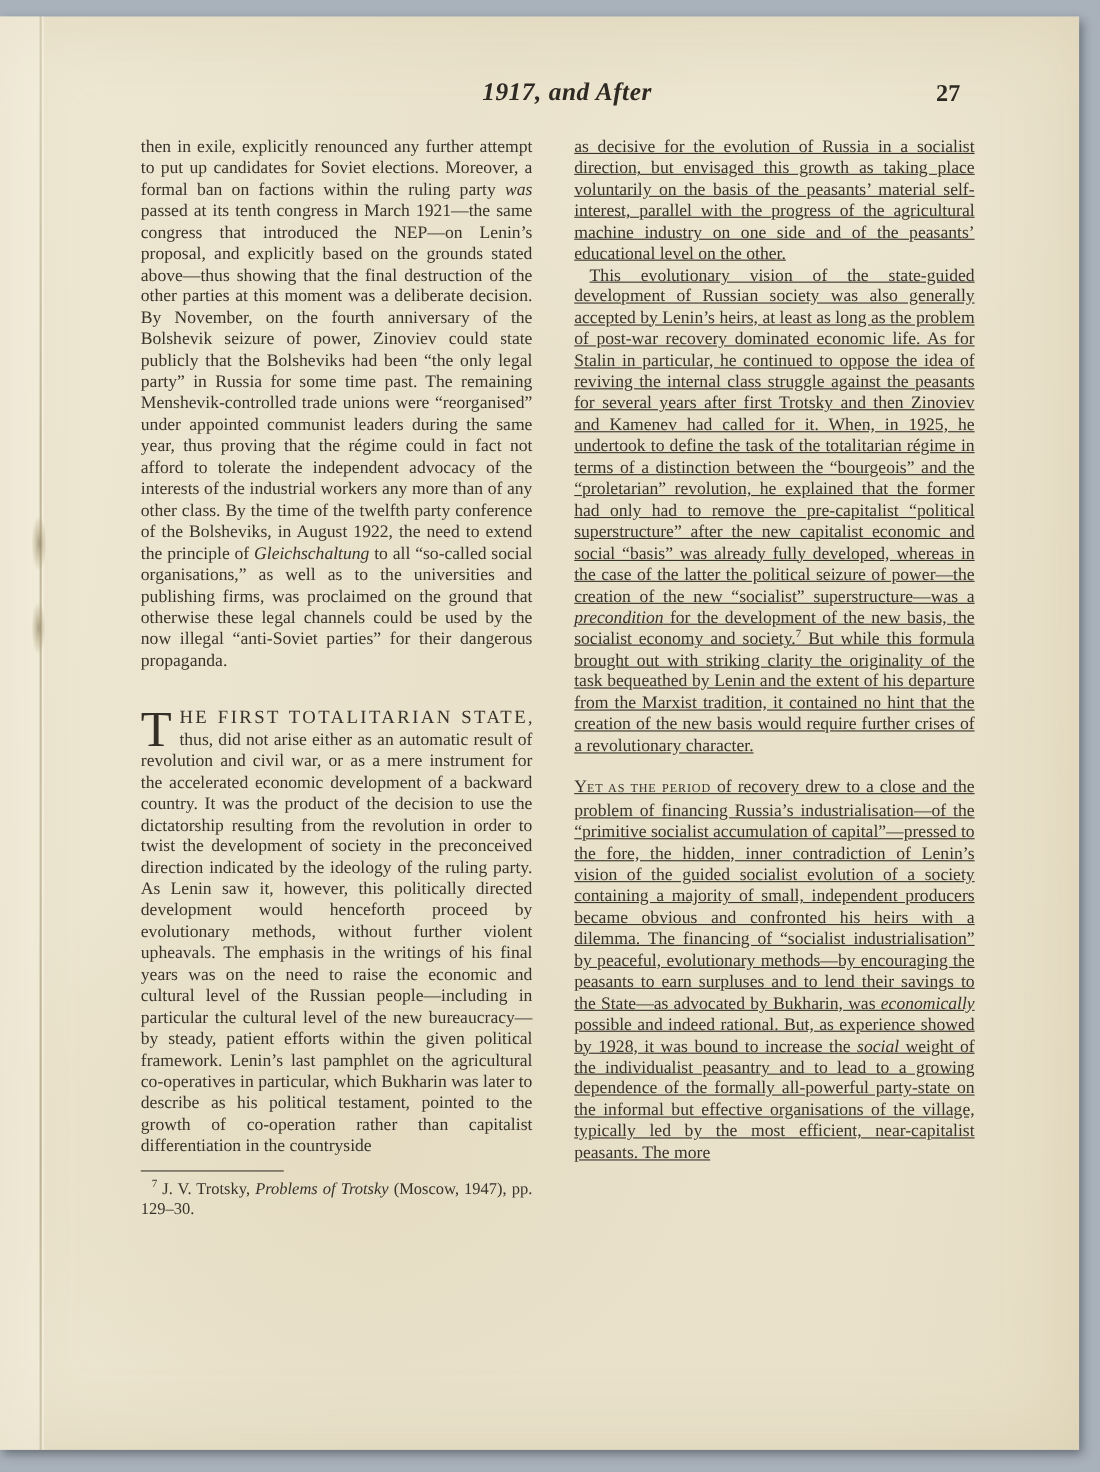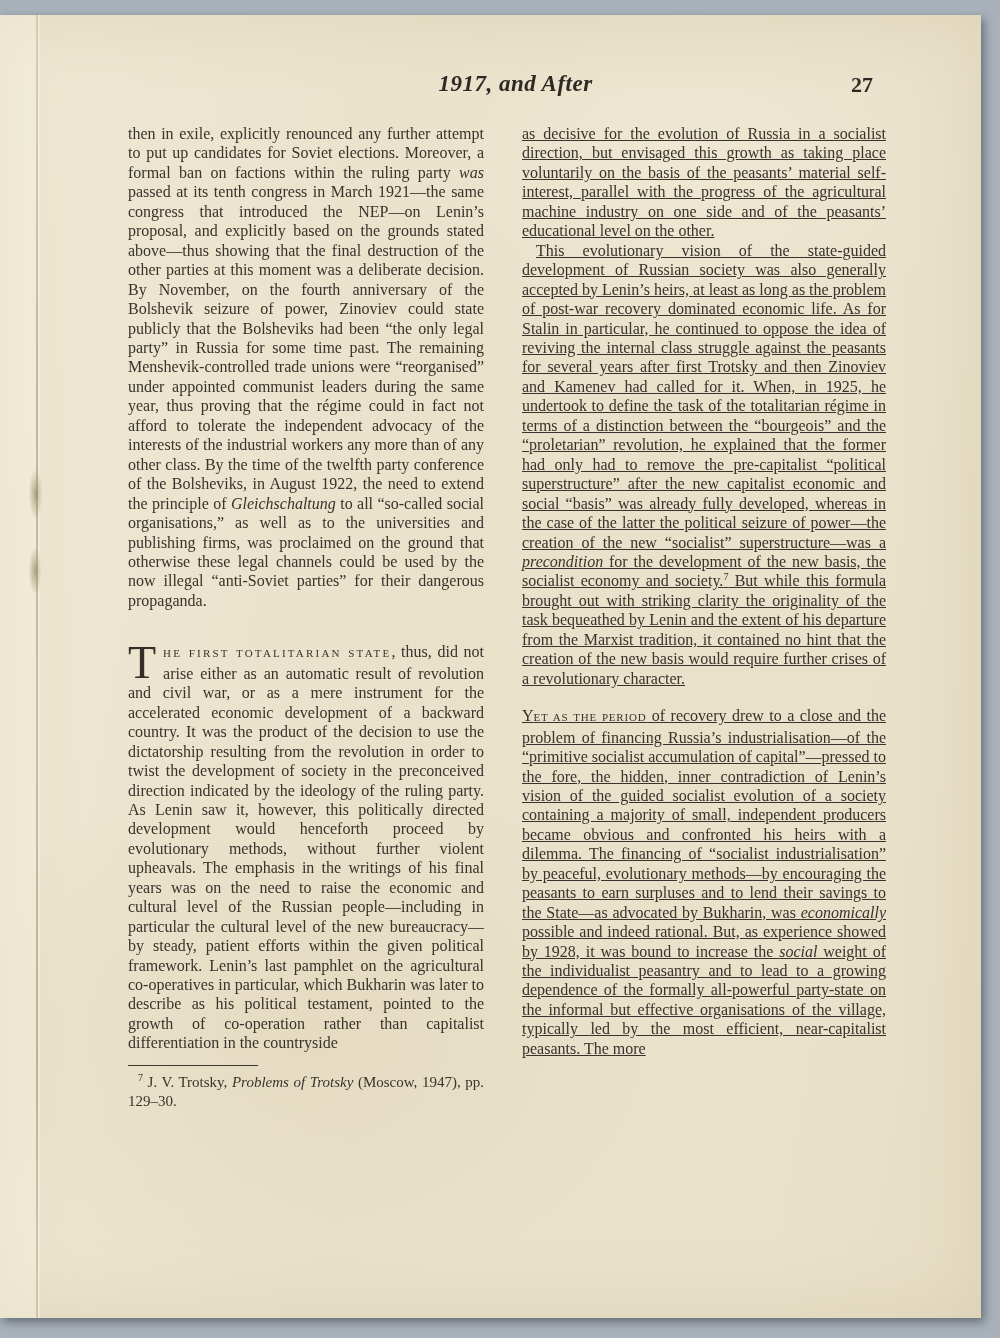--- a/index.html
+++ b/index.html
@@ -49,21 +49,21 @@
   .col-right{width:364px;flex:0 0 364px;text-decoration:underline;}
   .para{margin:0;font-size:16px;line-height:19.45px;text-align:justify;}
   .para-indent{text-indent:14px;}
   .para-dropcap{margin-top:32px;}
   .para-section{margin-top:18px;}
   .dropcap{
     float:left;font-size:46px;line-height:35px;
     padding:3px 7px 0 0;color:#332e26;
   }
   .seg-italic{font-style:italic;}
-  .seg-smallcaps{font-size:11px;letter-spacing:2.2px;}
+  .seg-smallcaps{font-size:17px;letter-spacing:2.2px;}
   .seg-smallcaps2{font-size:11px;letter-spacing:0.8px;}
   .seg-sup{font-size:10px;vertical-align:6px;line-height:0;}
 
   
   .footnote{margin-top:12px;}
   .footnote-rule{width:130px;border-top:1.2px solid #3e382d;}
   .footnote-text{margin:7px 0 0 0;font-size:15px;line-height:19px;text-align:justify;text-indent:10px;color:var(--ink,#38332b);}
   .fn-marker{font-size:10px;line-height:0;}
 </style>
 </head>

